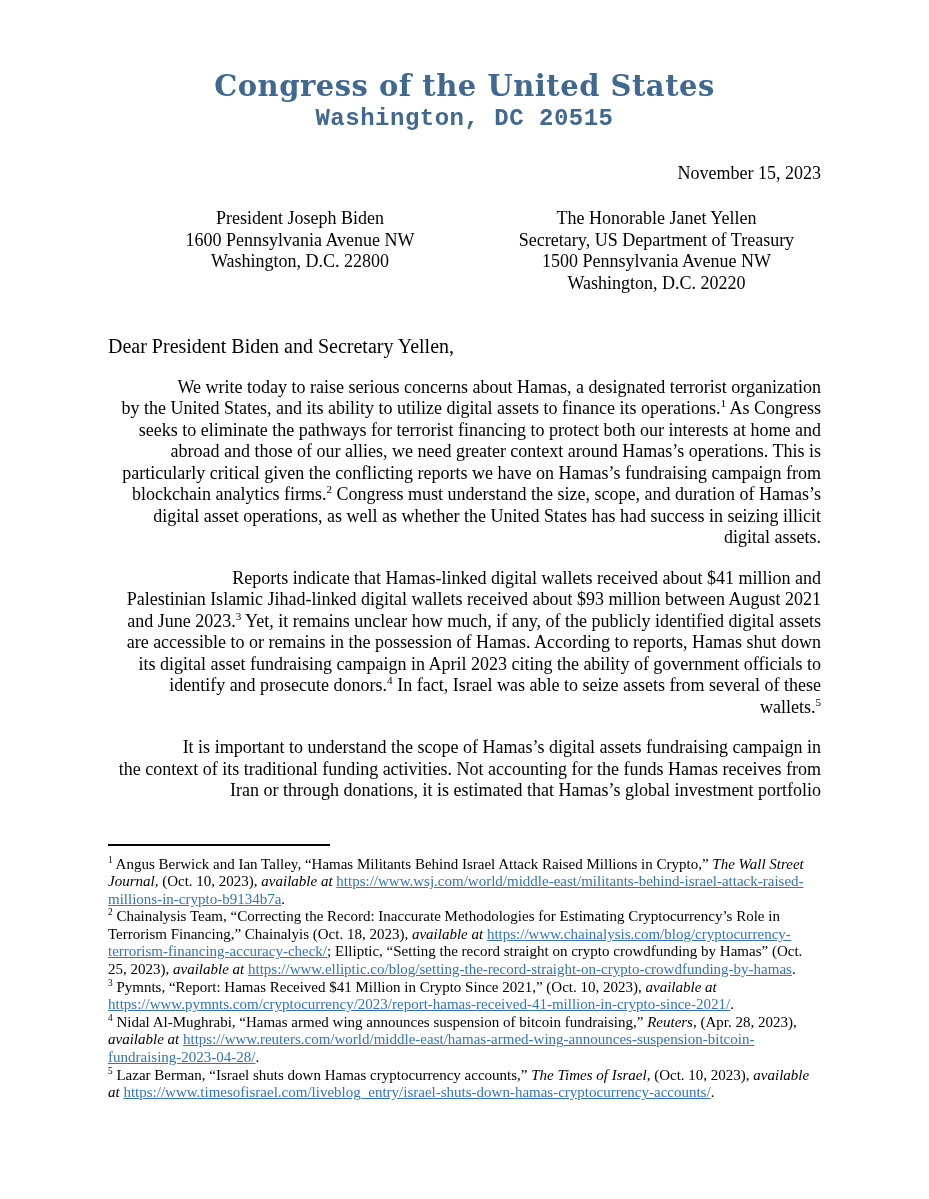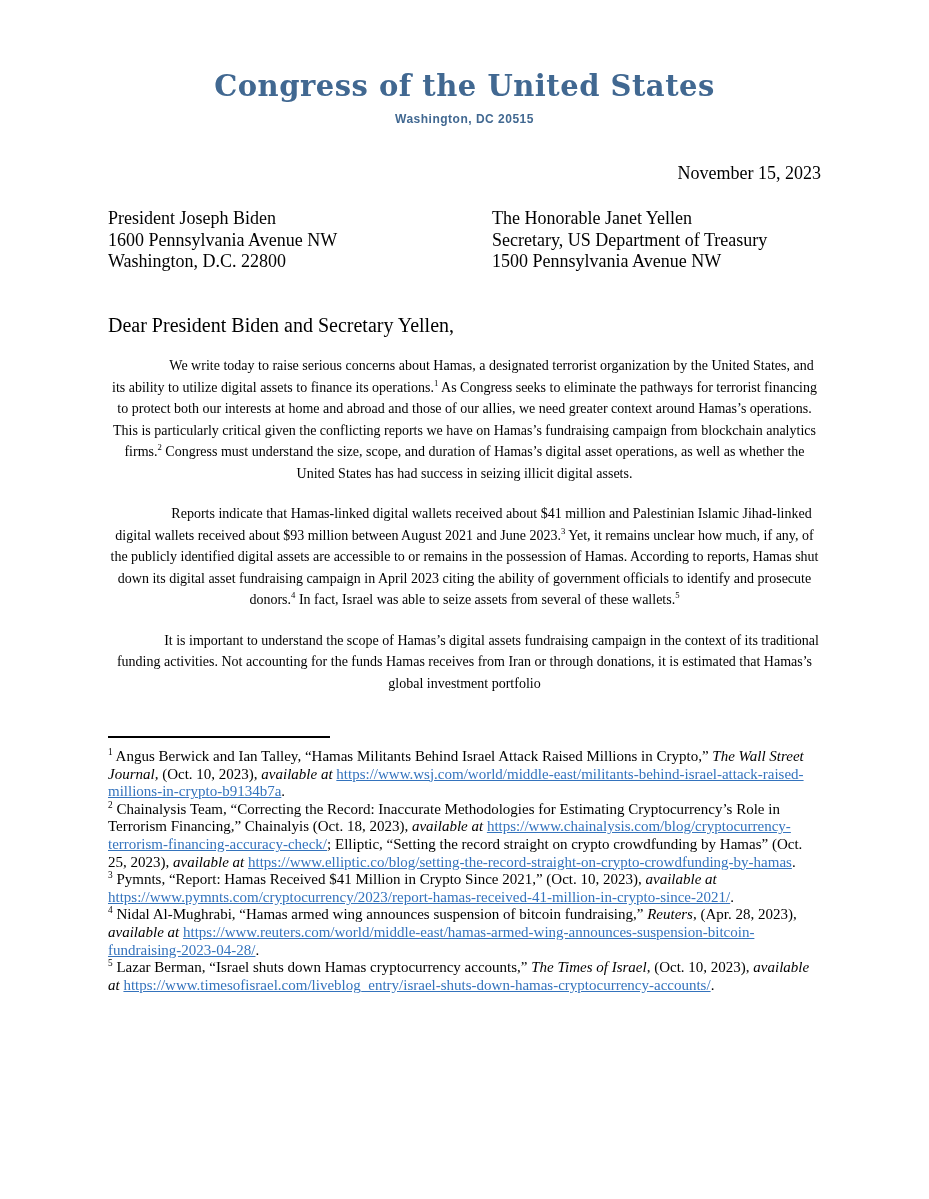--- a/index.html
+++ b/index.html
@@ -20,43 +20,43 @@
   .letterhead .title {
     font-family: "DejaVu Serif", serif;
     font-weight: 700;
     font-size: 29px;
     line-height: 36px;
     color: #41689171;
     color: #416891;
     letter-spacing: 0.5px;
   }
   .letterhead .subtitle {
-    font-family: Liberation Sans, sans-serif;
+    font-family: Liberation Mono, monospace;
     font-weight: 700;
-    font-size: 12px;
+    font-size: 24px;
     line-height: 26px;
     color: #416891;
     margin-top: 2px;
     letter-spacing: 0.5px;
   }
 
   .date { text-align: right; margin-top: 30px; font-size: 18px; line-height: 22px; }
 
-  .recipients { display: flex; margin-top: 24px; font-size: 18px; line-height: 21.5px; }
+  .recipients { display: flex; margin-top: 24px; font-size: 18px; line-height: 21.5px; text-align: center; }
   .recipients .col-left { width: 384px; flex: 0 0 auto; }
   .recipients .col-right { flex: 1 1 auto; }
 
   .salutation { margin-top: 42px; font-size: 20px; line-height: 21.5px; }
 
   .body-text p {
     margin-top: 19px;
-    font-size: 14px;
+    font-size: 18px;
     line-height: 21.5px;
     text-indent: 54px;
-    text-align: center;
+    text-align: right;
   }
   sup { font-size: 0.62em; line-height: 0; vertical-align: super; }
 
   .footnote-area { margin-top: 42px; }
   .footnote-separator {
     width: 222px;
     border-top: 2px solid #000000;
     margin-bottom: 10px;
   }
   .footnotes { font-size: 15px; line-height: 17.6px; overflow-wrap: break-word; }
@@ -80,20 +80,21 @@
     <div class="recipients">
       <div class="col-left">
         <div>President Joseph Biden</div>
         <div>1600 Pennsylvania Avenue NW</div>
         <div>Washington, D.C. 22800</div>
       </div>
       <div class="col-right">
         <div>The Honorable Janet Yellen</div>
         <div>Secretary, US Department of Treasury</div>
         <div>1500 Pennsylvania Avenue NW</div>
+        <div>Washington, D.C. 20220</div>
       </div>
     </div>
 
     <div class="salutation">Dear President Biden and Secretary Yellen,</div>
 
     <div class="body-text">
       <p><span>We write today to raise serious concerns about Hamas, a designated terrorist organization by the United States, and its ability to utilize digital assets to finance its operations.</span><sup>1</sup><span> As Congress seeks to eliminate the pathways for terrorist financing to protect both our interests at home and abroad and those of our allies, we need greater context around Hamas’s operations. This is particularly critical given the conflicting reports we have on Hamas’s fundraising campaign from blockchain analytics firms.</span><sup>2</sup><span> Congress must understand the size, scope, and duration of Hamas’s digital asset operations, as well as whether the United States has had success in seizing illicit digital assets.</span></p>
       <p><span>Reports indicate that Hamas-linked digital wallets received about $41 million and Palestinian Islamic Jihad-linked digital wallets received about $93 million between August 2021 and June 2023.</span><sup>3</sup><span> Yet, it remains unclear how much, if any, of the publicly identified digital assets are accessible to or remains in the possession of Hamas. According to reports, Hamas shut down its digital asset fundraising campaign in April 2023 citing the ability of government officials to identify and prosecute donors.</span><sup>4</sup><span> In fact, Israel was able to seize assets from several of these wallets.</span><sup>5</sup></p>
       <p><span>It is important to understand the scope of Hamas’s digital assets fundraising campaign in the context of its traditional funding activities. Not accounting for the funds Hamas receives from Iran or through donations, it is estimated that Hamas’s global investment portfolio</span></p>
     </div>

